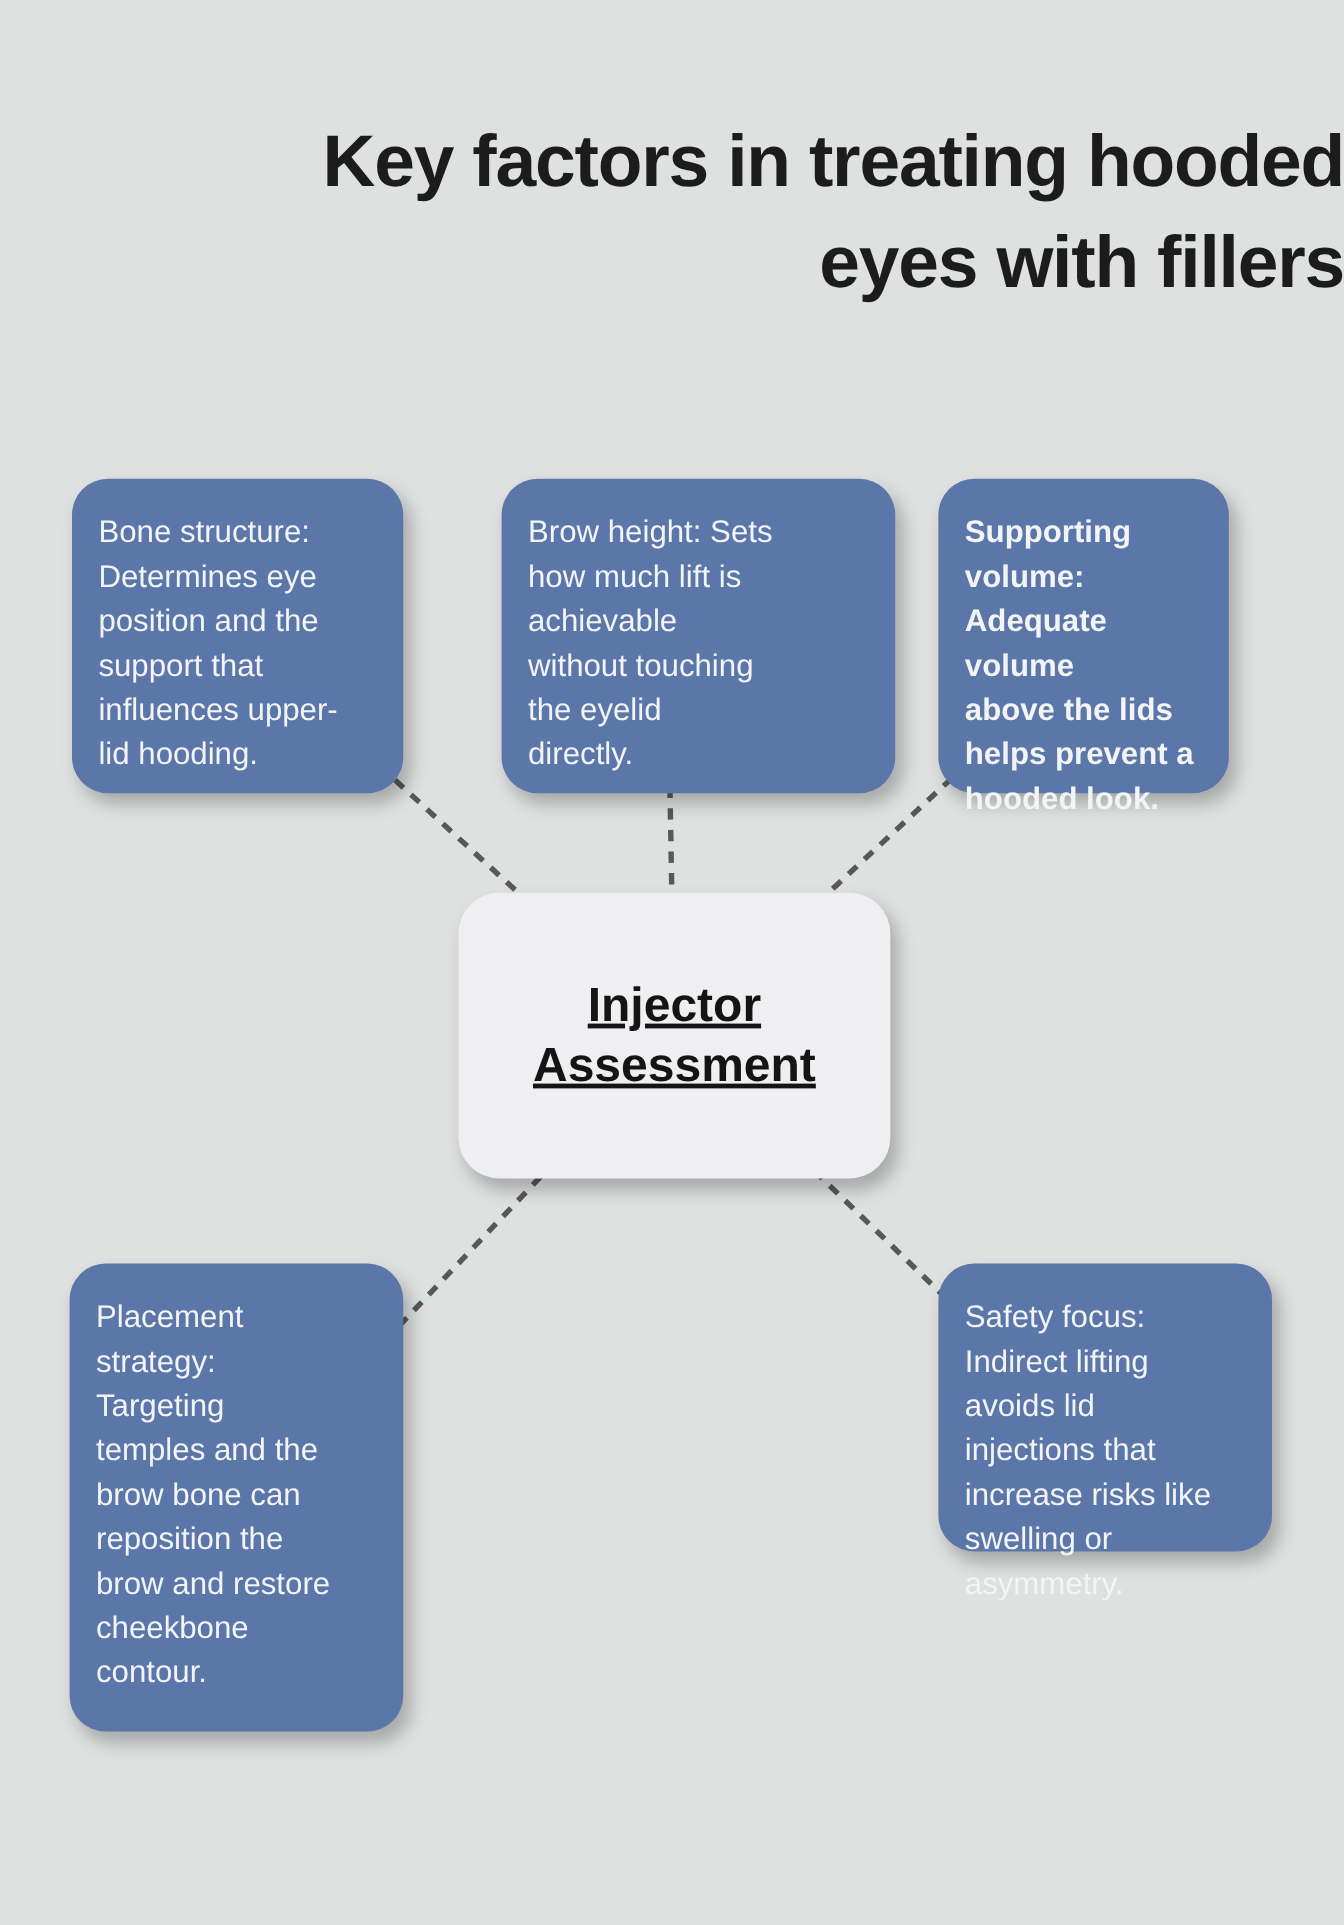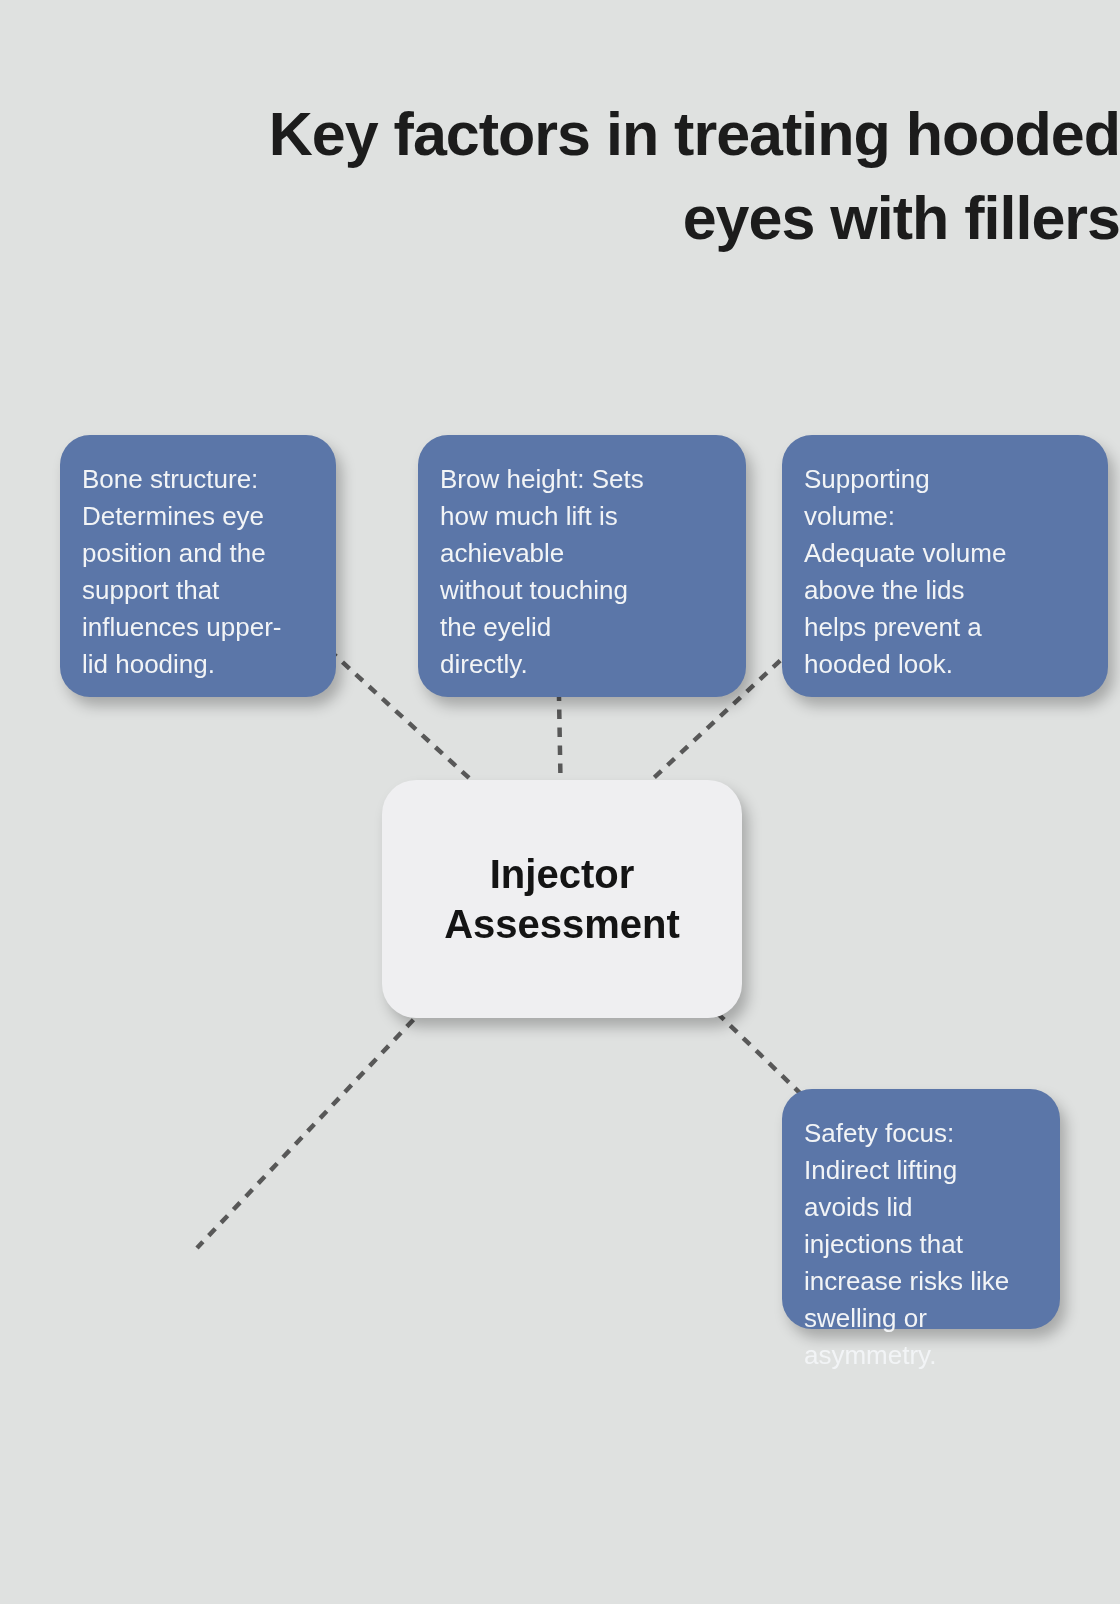--- a/index.html
+++ b/index.html
@@ -47,21 +47,20 @@
     stroke:var(--connector);
     stroke-width:4.5;
     stroke-dasharray:9.5 8.5;
   }
   .card{
     position:absolute;
     border-radius:30px;
     background:var(--node_fill);
     box-shadow:6px 9px 14px rgba(0,0,0,0.25);
     box-sizing:border-box;
-    margin-top:36px;
   }
   .card .card-text{
     margin:0;
     padding:26px 18px 0 22px;
     font-size:26px;
     line-height:37px;
     color:var(--node_text);
     white-space:pre-line;
   }
   .card.center-node{
@@ -72,25 +71,26 @@
     justify-content:center;
   }
   .card.center-node .center-label{
     margin:0;
     text-align:center;
     font-size:40px;
     font-weight:bold;
     line-height:50px;
     color:var(--center_text);
     white-space:pre-line;
+    text-decoration:underline;
   }
   
   .node-top-left    {left:60px;  top:399px;  width:276px; height:262px;}
   .node-top-middle  {left:418px; top:399px;  width:328px; height:262px;}
-  .node-top-right   {left:782px; top:399px;  width:326px; height:262px;}
+  .node-top-right   {left:782px; top:399px;  width:242px; height:262px;font-weight:bold;}
   .node-bottom-left {left:58px;  top:1053px; width:278px; height:390px;}
   .node-bottom-right{left:782px; top:1053px; width:278px; height:240px;}
   .center-node      {left:382px; top:744px;  width:360px; height:238px;}
 </style>
 </head>
 <body>
 
 <div class="stage">
 
   <h1 class="page-title">Key factors in treating hooded
@@ -129,20 +129,31 @@
 above the lids
 helps prevent a
 hooded look.</p>
   </div>
 
   <div class="card center-node">
     <p class="center-label">Injector
 Assessment</p>
   </div>
 
+  <div class="card node-bottom-left">
+    <p class="card-text">Placement
+strategy:
+Targeting
+temples and the
+brow bone can
+reposition the
+brow and restore
+cheekbone
+contour.</p>
+  </div>
 
   <div class="card node-bottom-right">
     <p class="card-text">Safety focus:
 Indirect lifting
 avoids lid
 injections that
 increase risks like
 swelling or
 asymmetry.</p>
   </div>

